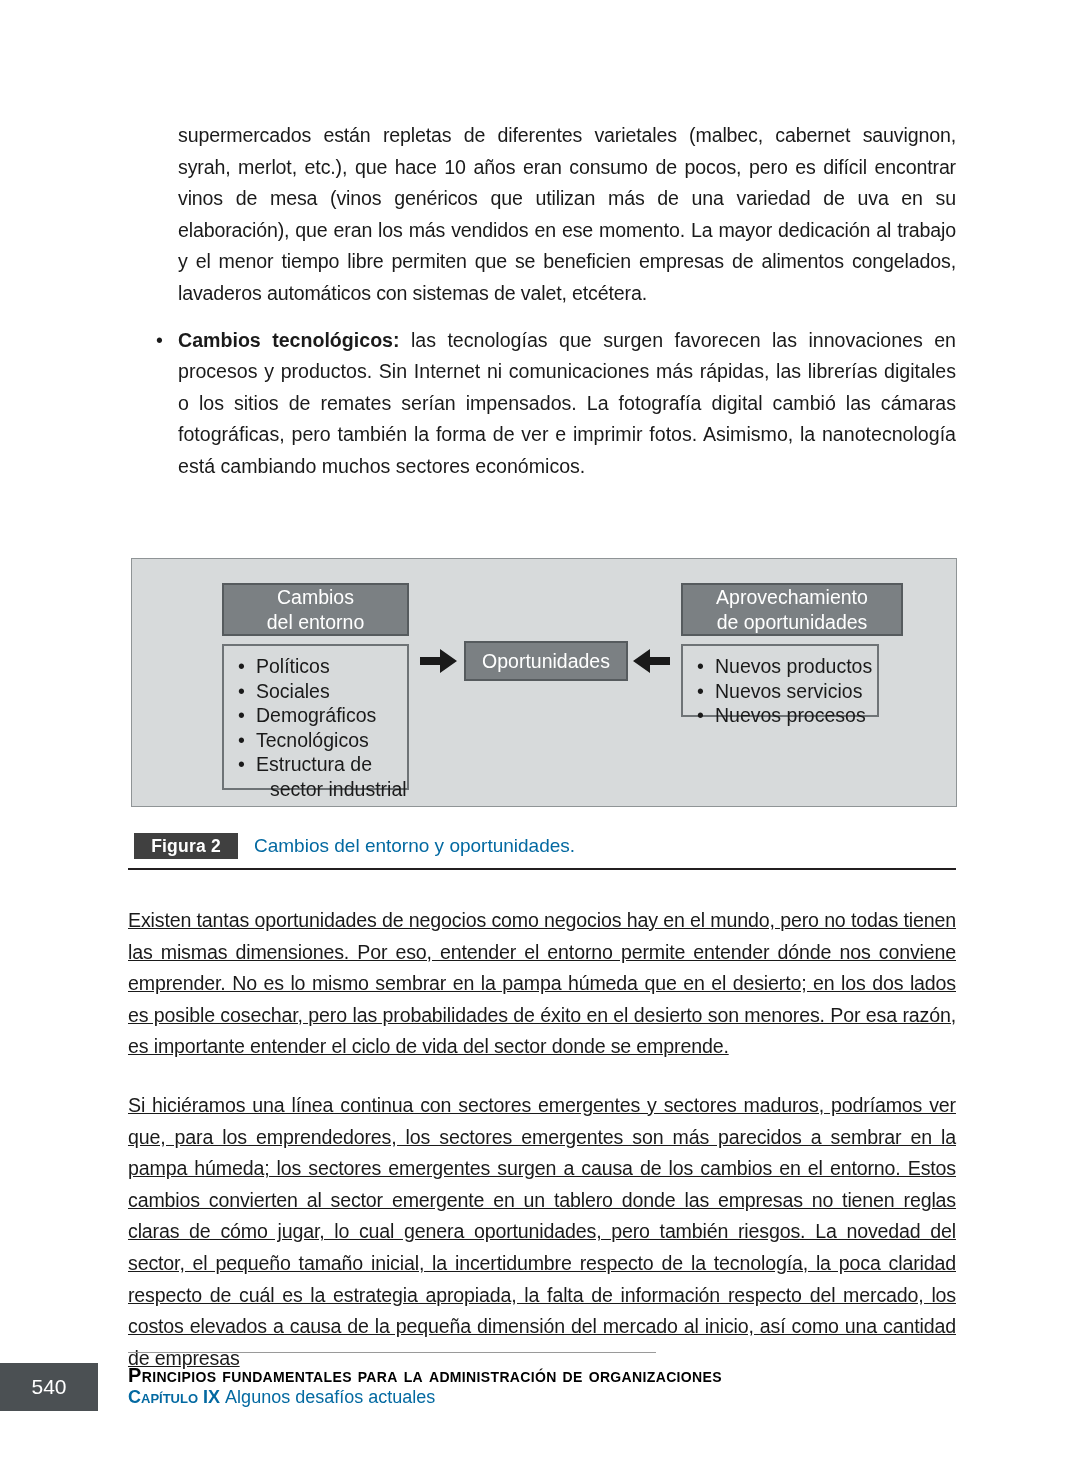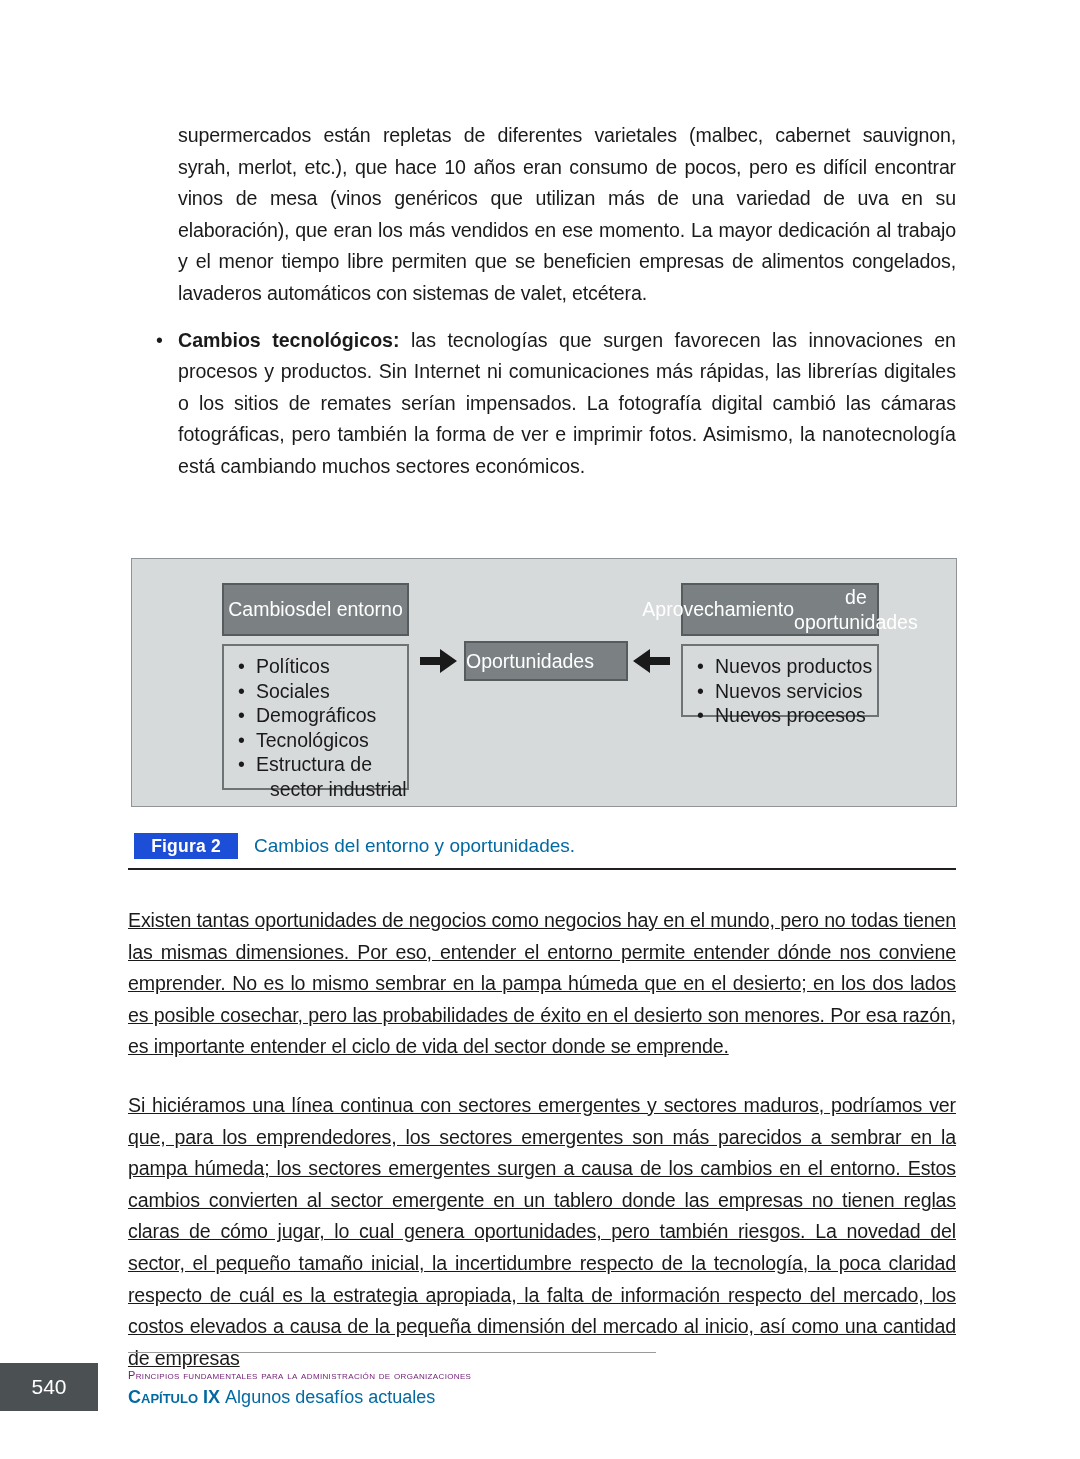--- a/index.html
+++ b/index.html
@@ -85,21 +85,21 @@
   .box-head {
     position: absolute;
     background: #7b8083;
     border: 2px solid #565b5e;
     box-sizing: border-box;
     color: #ffffff;
     font-size: 19.5px;
     line-height: 25px;
     text-align: center;
     display: flex;
-    flex-direction: row;
+    flex-direction: column;
     align-items: center;
     justify-content: center;
   }
 
   .box-list {
     position: absolute;
     background: #d7dadb;
     border: 2px solid #6e7376;
     box-sizing: border-box;
     color: #1a1a1a;
@@ -135,25 +135,25 @@
   #center-box {
     position: absolute;
     left: 332px; top: 82px; width: 164px; height: 40px;
     background: #7b8083;
     border: 2px solid #565b5e;
     box-sizing: border-box;
     color: #ffffff;
     font-size: 19.5px;
     display: flex;
     align-items: center;
-    justify-content: flex-start;
-  }
-
-  
-  #right-head { left: 549px; top: 24px; width: 198px; height: 53px; }
+    justify-content: center;
+  }
+
+  
+  #right-head { left: 549px; top: 24px; width: 222px; height: 53px; }
   #right-list { left: 549px; top: 85px; width: 198px; height: 73px; }
 
   .arrow {
     position: absolute;
     width: 38px;
     height: 30px;
   }
   #arrow-left  { left: 288px; top: 87px; }
   #arrow-right { left: 500px; top: 87px; }
 
@@ -163,21 +163,21 @@
     left: 128px;
     top: 833px;
     width: 828px;
     height: 34px;
   }
   .fig-badge {
     position: absolute;
     left: 6px; top: 0;
     width: 104px;
     height: 26px;
-    background: #1d4ed8;
+    background: #404040;
     color: #ffffff;
     font-size: 17.5px;
     font-weight: bold;
     display: flex;
     align-items: center;
     justify-content: center;
     letter-spacing: 0.2px;
   }
   .fig-caption-text {
     position: absolute;
@@ -226,26 +226,27 @@
     align-items: center;
     justify-content: center;
   }
   .footer-text {
     position: absolute;
     left: 128px;
     top: 1365px;
     width: 620px;
   }
   .footer-line1 {
-    font-size: 11px;
-    color: #701a75;
+    font-size: 20px;
+    color: #000000;
     letter-spacing: 0.35px;
     font-variant: small-caps;
     line-height: 20px;
     white-space: nowrap;
+    font-weight: bold;
   }
   .footer-line2 {
     font-size: 18px;
     color: #0369a1;
     line-height: 24px;
     white-space: nowrap;
   }
   .footer-line2 .chap { font-weight: bold; font-variant: small-caps; }
   .footer-line2 .rom  { font-weight: bold; }
 </style>

